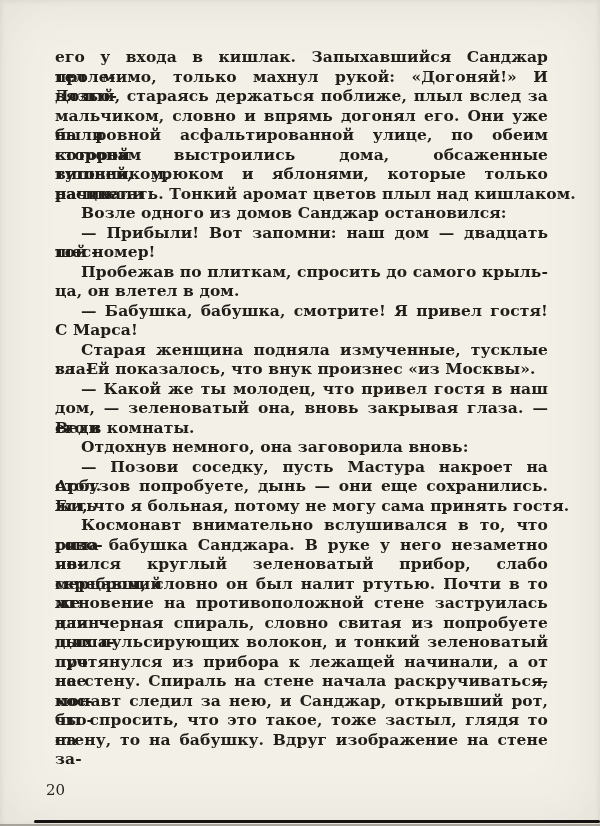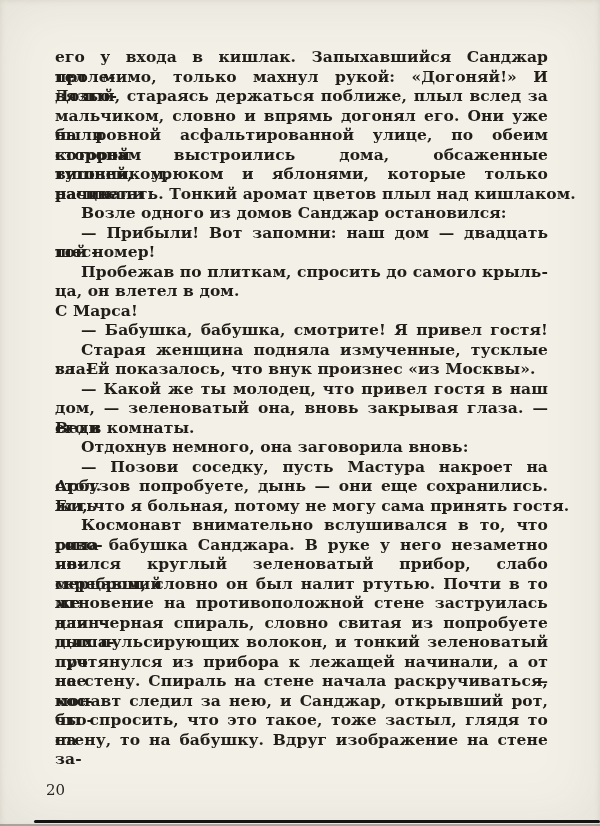--- a/index.html
+++ b/index.html
@@ -76,22 +76,22 @@
       <div class="line justify">мальчиком, словно и впрямь догонял его. Они уже были</div>
       <div class="line justify">на ровной асфальтированной улице, по обеим сторонам</div>
       <div class="line justify">которой выстроились дома, обсаженные тутовником,</div>
       <div class="line justify">вишней, урюком и яблонями, которые только начинали</div>
       <div class="line">расцветать. Тонкий аромат цветов плыл над кишлаком.</div>
       <div class="line indent">Возле одного из домов Санджар остановился:</div>
       <div class="line justify indent">— Прибыли! Вот запомни: наш дом — двадцать шес-</div>
       <div class="line">той номер!</div>
       <div class="line justify indent">Пробежав по плиткам, спросить до самого крыль-</div>
       <div class="line">ца, он влетел в дом.</div>
+      <div class="line justify indent">— Бабушка, бабушка, смотрите! Я привел гостя!</div>
       <div class="line">С Марса!</div>
-      <div class="line justify indent">— Бабушка, бабушка, смотрите! Я привел гостя!</div>
       <div class="line justify indent">Старая женщина подняла измученные, тусклые гла-</div>
       <div class="line">за. Ей показалось, что внук произнес «из Москвы».</div>
       <div class="line justify indent">— Какой же ты молодец, что привел гостя в наш</div>
       <div class="line justify">дом, — зеленоватый она, вновь закрывая глаза. — Веди</div>
       <div class="line">его в комнаты.</div>
       <div class="line indent">Отдохнув немного, она заговорила вновь:</div>
       <div class="line justify indent">— Позови соседку, пусть Мастура накроет на стол.</div>
       <div class="line justify">Арбузов попробуете, дынь — они еще сохранились. Есть</div>
       <div class="line">жи, что я больная, потому не могу сама принять гостя.</div>
       <div class="line justify indent">Космонавт внимательно вслушивался в то, что гово-</div>

